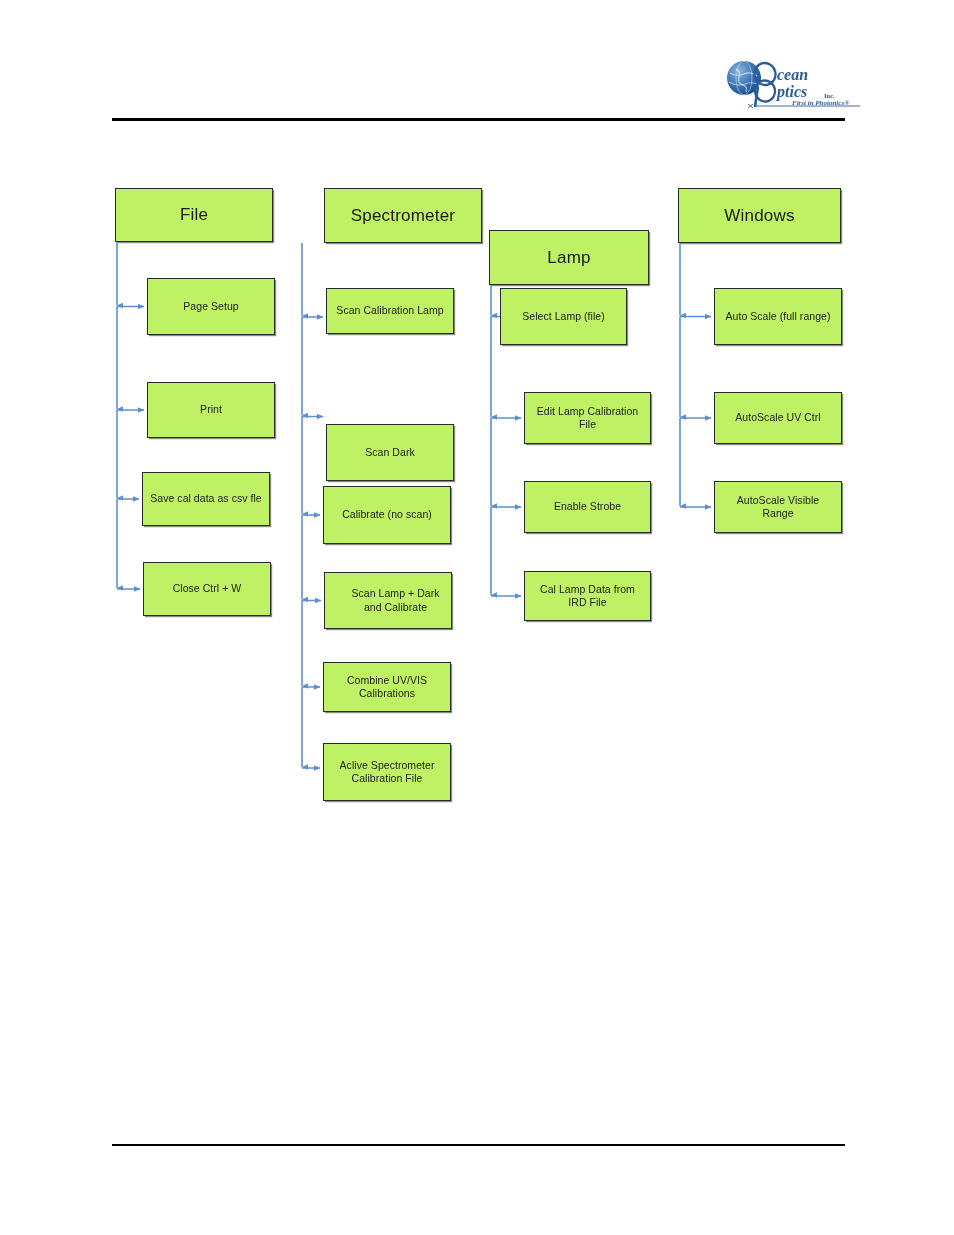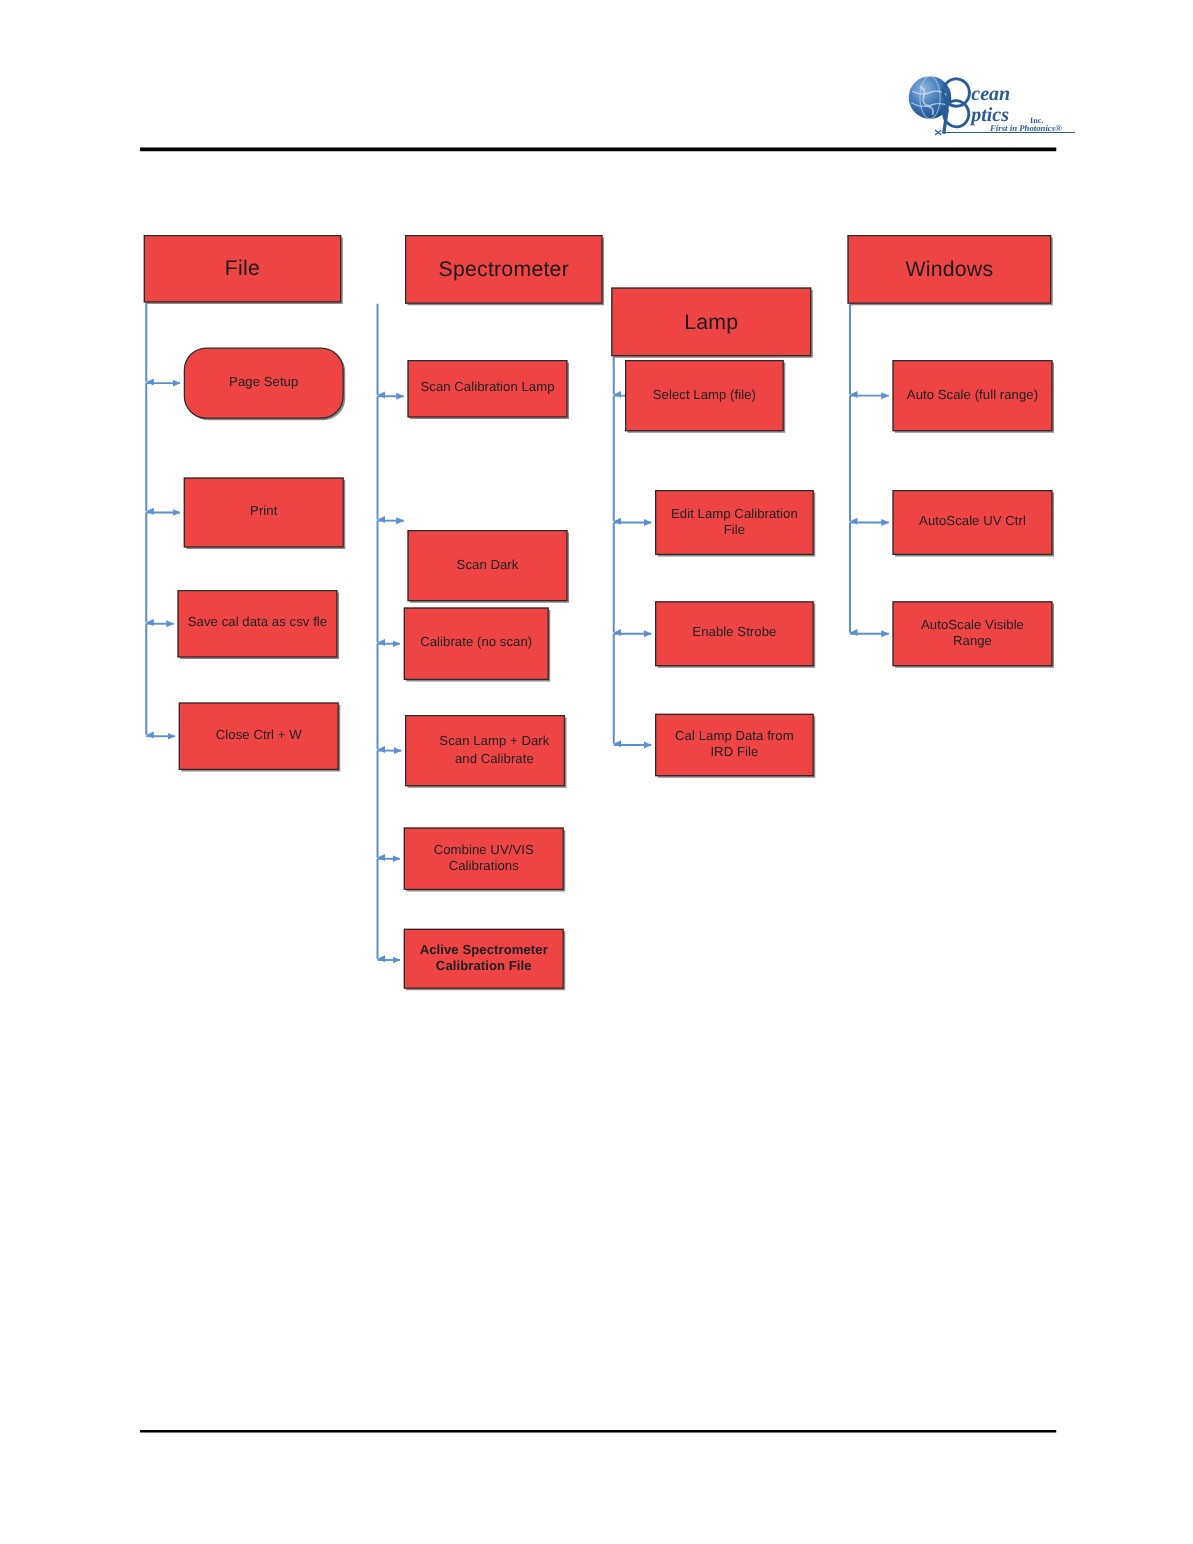--- a/index.html
+++ b/index.html
@@ -55,21 +55,21 @@
     position: absolute;
     left: 0; top: 0;
     width: 954px; height: 1235px;
     pointer-events: none;
   }
 
   
   .node {
     position: absolute;
     box-sizing: border-box;
-    background: #ef4444;
+    background: #bef264;
     border: 1.3px solid #2b2b2b;
     box-shadow: 1.6px 1.6px 0 -0.4px #8a8a8a;
     display: flex;
     align-items: center;
     justify-content: center;
     text-align: center;
     line-height: 1.25;
     padding: 2px 5px;
   }
   .node.header-node {
@@ -170,53 +170,53 @@
         <line x1="680" y1="418" x2="711" y2="418" stroke="#5b8fd1" stroke-width="1.5" marker-end="url(#arrowR)"></line>
         <line x1="680" y1="316.5" x2="680" y2="417" stroke="#5b8fd1" stroke-width="1.6" marker-end="url(#arrowD)"></line>
         <line x1="680" y1="507" x2="711" y2="507" stroke="#5b8fd1" stroke-width="1.5" marker-end="url(#arrowR)"></line>
         <line x1="680" y1="418" x2="680" y2="506" stroke="#5b8fd1" stroke-width="1.6" marker-end="url(#arrowD)"></line>
       </g>
   </svg>
   <div id="node-layer">
       <div class="node header-node" style="left: 115px; top: 188px; width: 158px; height: 54px;">
         <span class="label">File</span>
       </div>
-      <div class="node leaf-node" style="left: 147px; top: 278px; width: 128px; height: 57px; border-radius: 18px;">
+      <div class="node leaf-node" style="left: 147px; top: 278px; width: 128px; height: 57px;">
         <span class="label">Page Setup</span>
       </div>
       <div class="node leaf-node" style="left: 147px; top: 382px; width: 128px; height: 56px;">
         <span class="label">Print</span>
       </div>
       <div class="node leaf-node" style="left: 142px; top: 472px; width: 128px; height: 54px;">
         <span class="label">Save cal data as csv fle</span>
       </div>
       <div class="node leaf-node" style="left: 143px; top: 562px; width: 128px; height: 54px;">
         <span class="label">Close Ctrl + W</span>
       </div>
       <div class="node header-node" style="left: 300px; top: 188px; width: 158px; height: 55px; margin-left: 24px;">
         <span class="label">Spectrometer</span>
       </div>
       <div class="node leaf-node" style="left: 326px; top: 288px; width: 128px; height: 46px;">
         <span class="label">Scan Calibration Lamp</span>
       </div>
       <div class="node leaf-node" style="left: 326px; top: 388px; width: 128px; height: 57px; margin-top: 36px;">
         <span class="label">Scan Dark</span>
       </div>
-      <div class="node leaf-node" style="left: 323px; top: 486px; width: 116px; height: 58px; text-align: right;">
+      <div class="node leaf-node" style="left: 323px; top: 486px; width: 128px; height: 58px; text-align: right;">
         <span class="label">Calibrate (no scan)</span>
       </div>
       <div class="node leaf-node" style="left: 324px; top: 572px; width: 128px; height: 57px; padding-left: 20px;">
         <span class="label">Scan Lamp + Dark
 and Calibrate</span>
       </div>
       <div class="node leaf-node" style="left: 323px; top: 662px; width: 128px; height: 50px;">
         <span class="label">Combine UV/VIS
 Calibrations</span>
       </div>
-      <div class="node leaf-node" style="left: 323px; top: 743px; width: 128px; height: 48px; font-weight: bold;">
+      <div class="node leaf-node" style="left: 323px; top: 743px; width: 128px; height: 58px;">
         <span class="label">Aclive Spectrometer
 Calibration File</span>
       </div>
       <div class="node header-node" style="left: 489px; top: 188px; width: 160px; height: 55px; margin-top: 42px;">
         <span class="label">Lamp</span>
       </div>
       <div class="node leaf-node" style="left: 500px; top: 288px; width: 127px; height: 57px;">
         <span class="label">Select Lamp (file)</span>
       </div>
       <div class="node leaf-node" style="left: 524px; top: 392px; width: 127px; height: 52px;">

